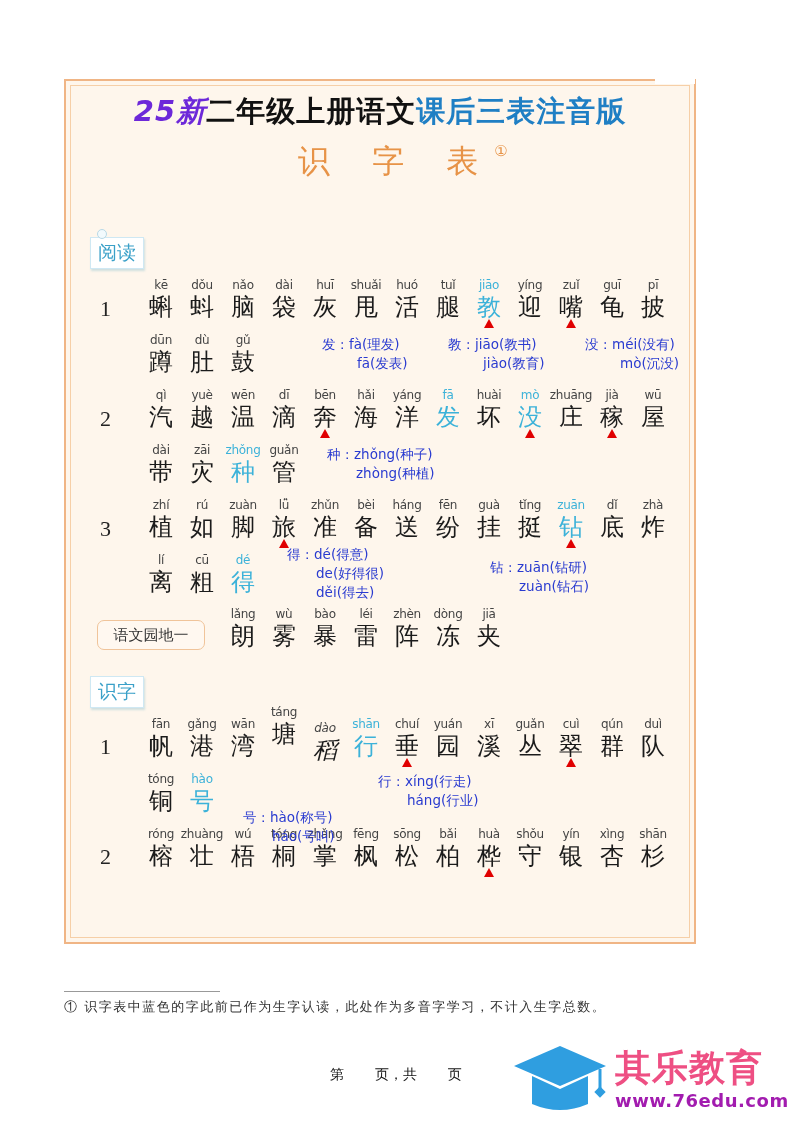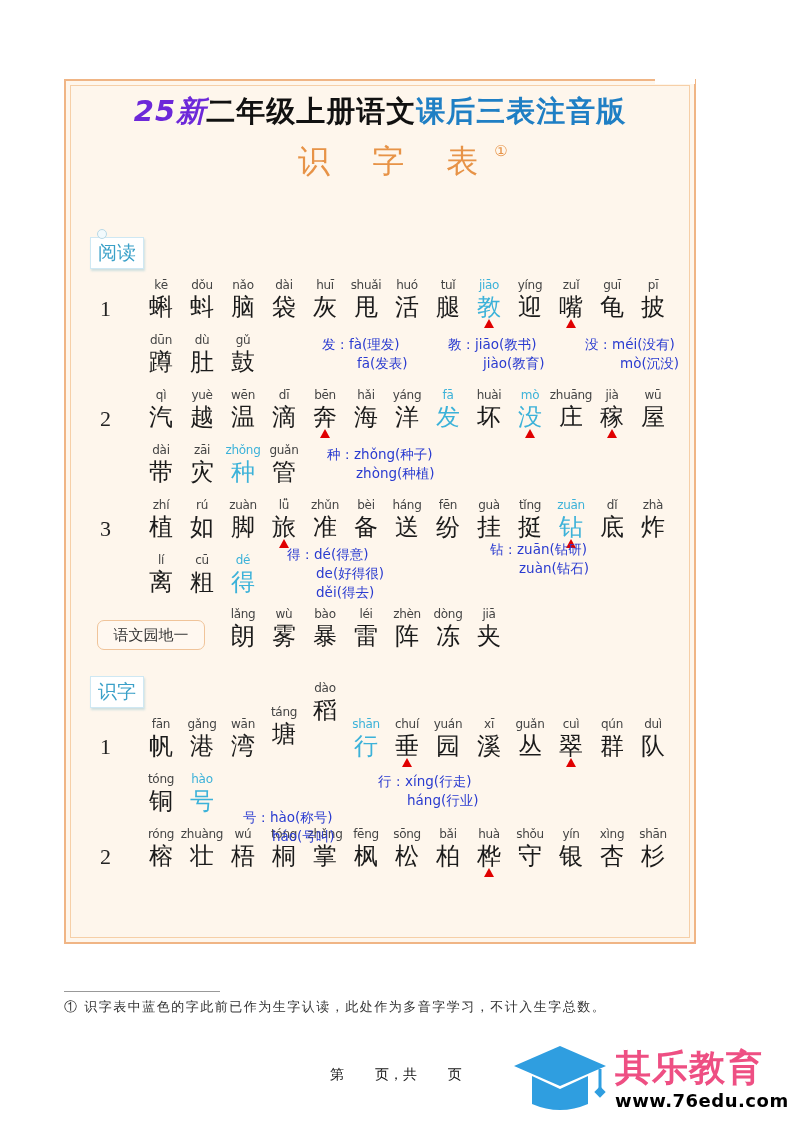--- a/index.html
+++ b/index.html
@@ -66,21 +66,21 @@
     position: absolute; font-family: "DejaVu Sans", sans-serif; font-size: 13.5px; color: #2a3bd0; line-height: 19px;
     white-space: nowrap;
   }
   .note .row2 { display:block; }
   .footnote-rule { position: absolute; left: 64px; top: 991px; width: 156px; border-top: 1px solid #999; }
   .footnote { position: absolute; left: 64px; top: 998px; font-size: 13px; color: #333; letter-spacing: 1.5px; font-family: "DejaVu Serif", serif; }
   .pager { position: absolute; left: 330px; top: 1066px; font-size: 14px; color: #111; font-family: "DejaVu Sans", sans-serif; }
   .pager span { display: inline-block; }
   .logo-cap { position: absolute; left: 512px; top: 1042px; }
   .logo-name { position: absolute; left: 615px; top: 1044px; font-family: "DejaVu Sans", sans-serif; font-weight: bold; font-size: 36px; color: #ee4f83; letter-spacing: 1px; }
-  .logo-url { position: absolute; left: 615px; top: 1090px; font-family: "DejaVu Sans", sans-serif; font-weight: bold; font-size: 18px; color: #000000; letter-spacing: 0.5px; }
+  .logo-url { position: absolute; left: 615px; top: 1090px; font-family: "DejaVu Sans", sans-serif; font-weight: bold; font-size: 18px; color: #a21caf; letter-spacing: 0.5px; }
 </style>
 </head>
 <body>
 
 <div class="frame-outer">
   <div class="frame-inner"></div>
 </div>
 <div class="frame-cut"></div>
 
 <div class="title">
@@ -346,21 +346,21 @@
       <span class="hz">港</span>
     </div>
     <div class="cell" style="left: 220px; top: 716px;">
       <span class="py">wān</span>
       <span class="hz">湾</span>
     </div>
     <div class="cell" style="left: 261px; top: 704px; text-align: center;">
       <span class="py">táng</span>
       <span class="hz">塘</span>
     </div>
-    <div class="cell" style="left: 302px; top: 680px;">
+    <div class="cell" style="left: 302px; top: 720px; font-style: italic;">
       <span class="py">dào</span>
       <span class="hz">稻</span>
     </div>
     <div class="cell blue" style="left: 343px; top: 716px;">
       <span class="py">shān</span>
       <span class="hz">行</span>
     </div>
     <div class="cell" style="left: 384px; top: 716px;">
       <span class="py">chuí</span>
       <span class="hz">垂</span>
@@ -468,21 +468,21 @@
 </div>
 <div class="note" style="left:327px; top:445px;">
   <span>种</span>：<span>zhǒng(种子)</span>
   <span class="row2" style="padding-left:29px;">zhòng(种植)</span>
 </div>
 <div class="note" style="left:287px; top:545px;">
   <span>得</span>：<span>dé(得意)</span>
   <span class="row2" style="padding-left:29px;">de(好得很)</span>
   <span class="row2" style="padding-left:29px;">děi(得去)</span>
 </div>
-<div class="note" style="left:490px; top:540px;">
+<div class="note" style="left:490px; top:558px;">
   <span>钻</span>：<span>zuān(钻研)</span>
   <span class="row2" style="padding-left:29px;">zuàn(钻石)</span>
 </div>
 <div class="note" style="left:243px; top:772px;margin-top:36px;">
   <span>号</span>：<span>hào(称号)</span>
   <span class="row2" style="padding-left:29px;">háo(号叫)</span>
 </div>
 <div class="note" style="left:378px; top:772px;">
   <span>行</span>：<span>xíng(行走)</span>
   <span class="row2" style="padding-left:29px;">háng(行业)</span>

